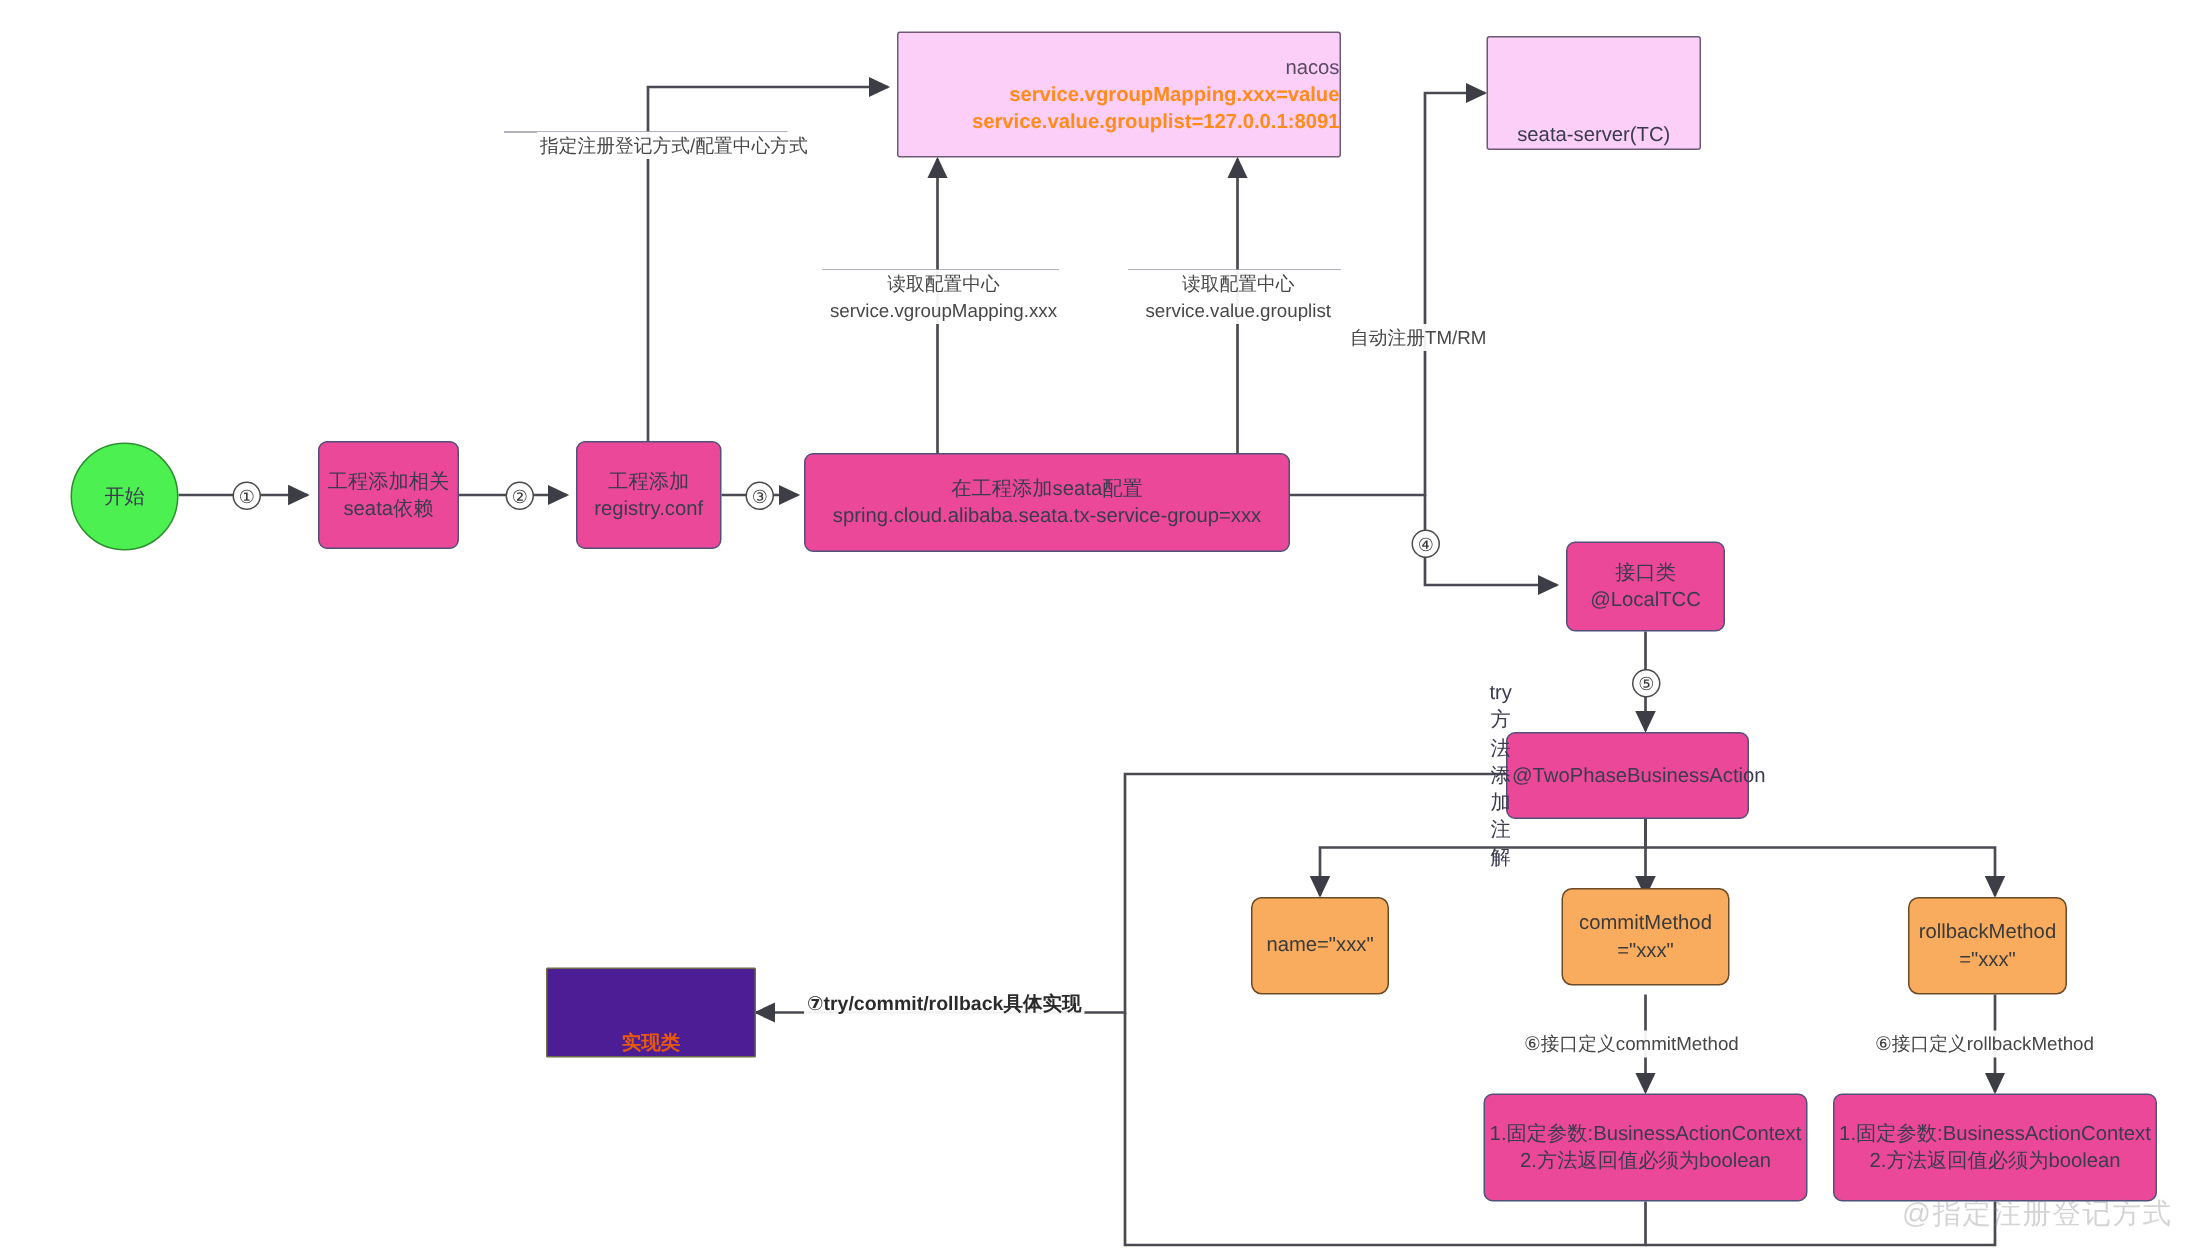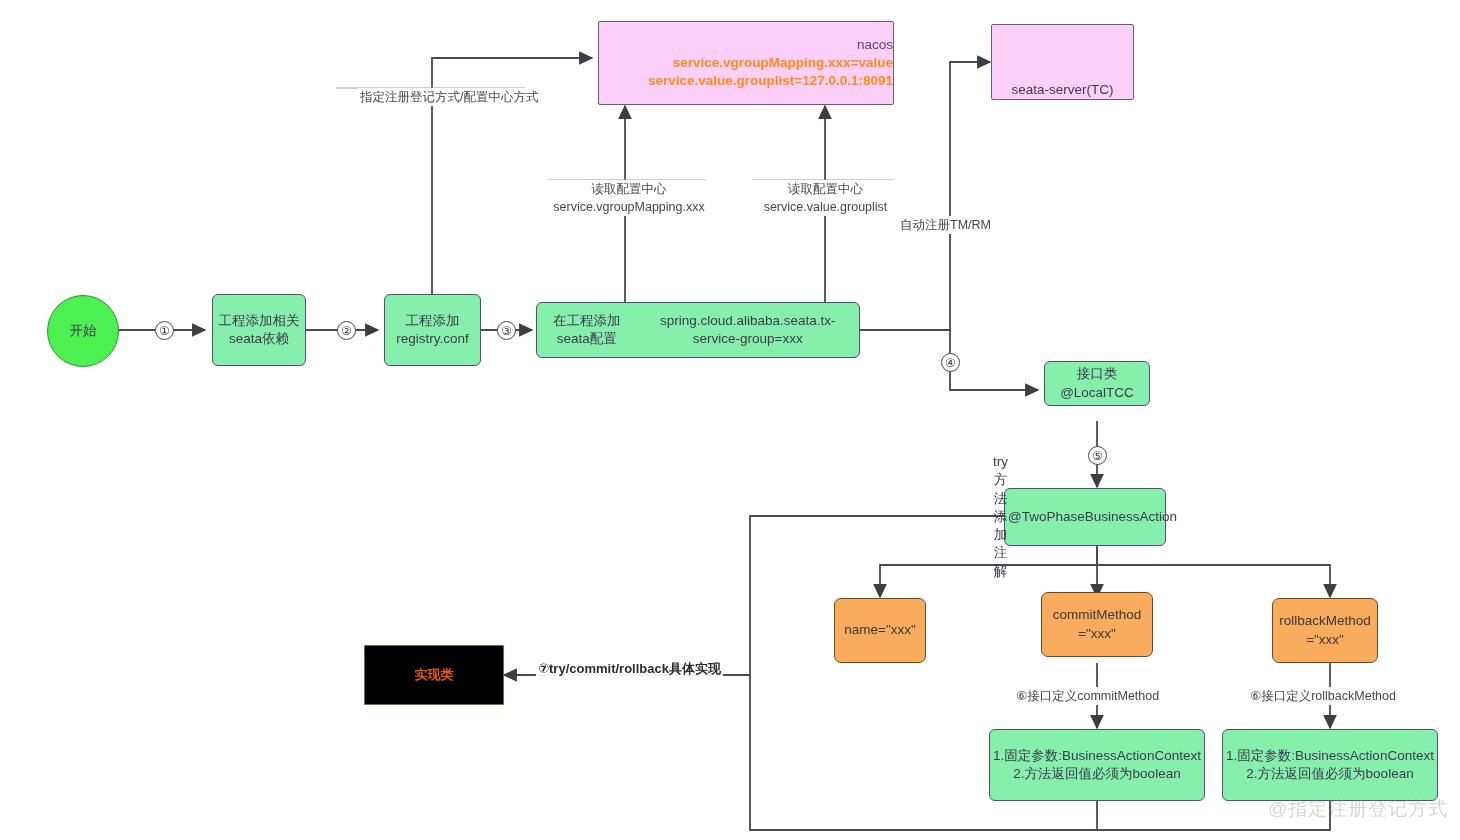--- a/index.html
+++ b/index.html
@@ -28,46 +28,47 @@
     box-sizing: border-box;
     display: flex;
     align-items: center;
     justify-content: center;
     text-align: center;
     line-height: 1.35;
     color: #3b3b4f;
     z-index: 5;
   }
   .node-purple {
-    background: #86efac;
+    background: #ec4899;
     border: 1.6px solid #50507a;
     border-radius: 6px;
     font-size: 13.5px;
   }
   .node-pink {
     background: #fbcff8;
     border: 1.6px solid #6e5a74;
     border-radius: 2px;
     font-size: 13.5px;
     align-items: flex-end;
   }
   .node-orange {
     background: #f9ab5e;
     border: 1.6px solid #6b4a28;
     border-radius: 7px;
     font-size: 13.5px;
     color: #3a3a3a;
   }
   .node-yellow {
-    background: #000000;
+    background: #4c1d95;
     border: 1.6px solid #6b6b44;
     border-radius: 1px;
     font-size: 13px;
     font-weight: bold;
     color: #e8590c;
+    align-items: flex-end;
   }
   .node-circle {
     background: #4cf050;
     border: 1.6px solid #2d8f30;
     border-radius: 50%;
     font-size: 13.5px;
     color: #3b3b4f;
   }
   .nacos-line1 {
     color: #5a4a63;
@@ -178,36 +179,36 @@
   <div class="node node-purple" style="left:212px; top:294px; width:94px; height:72px; flex-direction:column;">
     <span>工程添加相关</span>
     <span>seata依赖</span>
   </div>
 
   <div class="node node-purple" style="left:384px; top:294px; width:97px; height:72px; flex-direction:column;">
     <span>工程添加</span>
     <span>registry.conf</span>
   </div>
 
-  <div class="node node-purple" style="left:536px; top:302px; width:324px; height:56px; flex-direction:row;">
+  <div class="node node-purple" style="left:536px; top:302px; width:324px; height:66px; flex-direction:column;">
     <span>在工程添加seata配置</span>
     <span>spring.cloud.alibaba.seata.tx-service-group=xxx</span>
   </div>
 
   <div class="node node-pink" style="left:598px; top:21px; width:296px; height:84px; flex-direction:column;">
     <span class="nacos-line1">nacos</span>
     <span class="nacos-line2">service.vgroupMapping.xxx=value</span>
     <span class="nacos-line2">service.value.grouplist=127.0.0.1:8091</span>
   </div>
 
   <div class="node node-pink" style="left:991px; top:24px; width:143px; height:76px;">
     <span>seata-server(TC)</span>
   </div>
 
-  <div class="node node-purple" style="left:1044px; top:361px; width:106px; height:45px; flex-direction:column;">
+  <div class="node node-purple" style="left:1044px; top:361px; width:106px; height:60px; flex-direction:column;">
     <span>接口类</span>
     <span>@LocalTCC</span>
   </div>
 
   <div class="node node-purple" style="left:1004px; top:488px; width:162px; height:58px; flex-direction:row;">
     <span>try方法添加注解</span>
     <span>@TwoPhaseBusinessAction</span>
   </div>
 
   <div class="node node-orange" style="left:834px; top:598px; width:92px; height:65px; flex-direction:column;">

